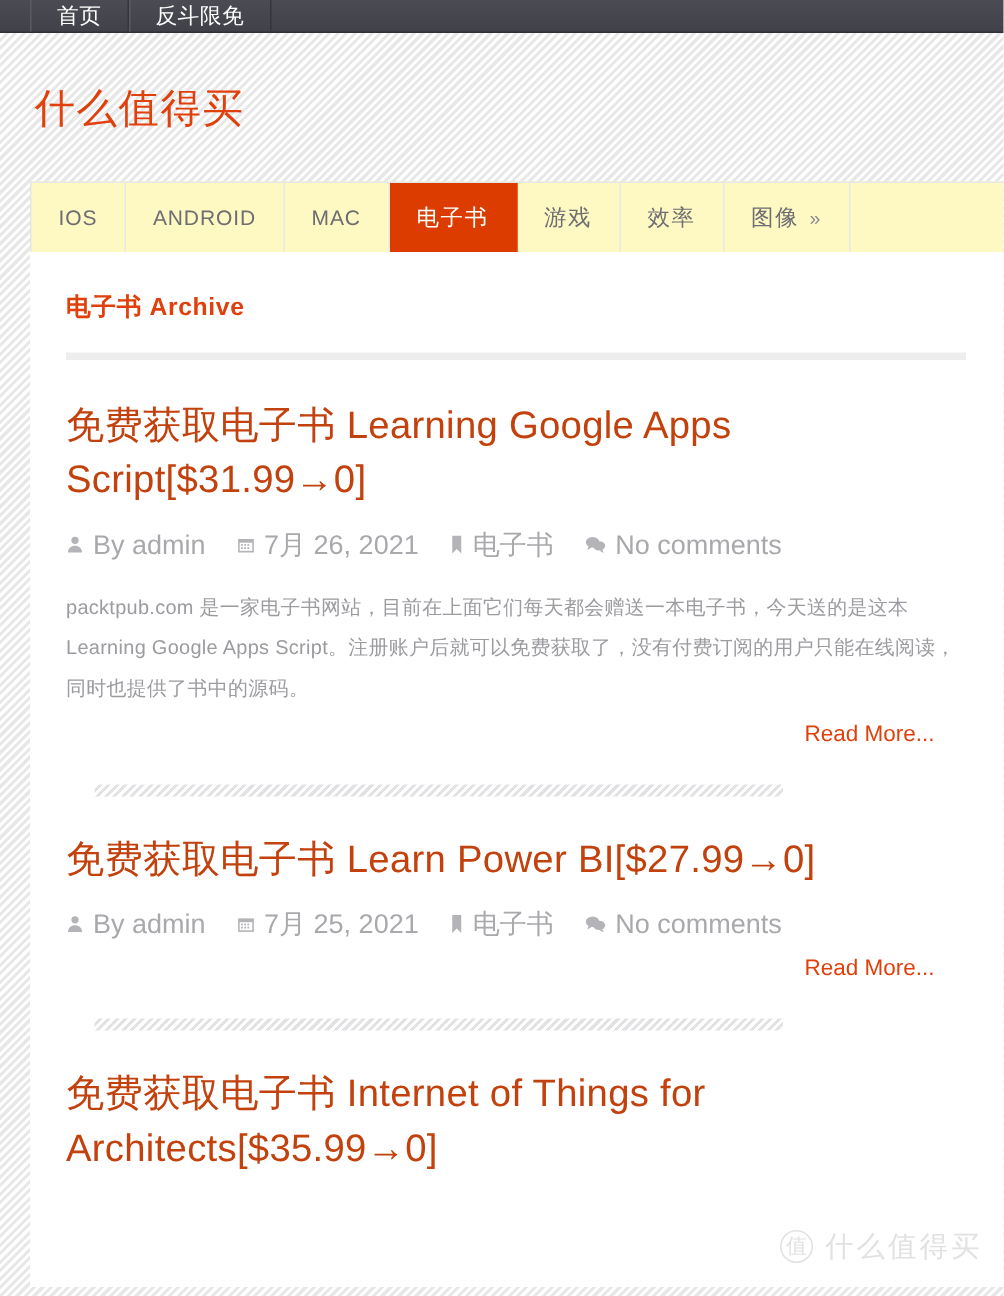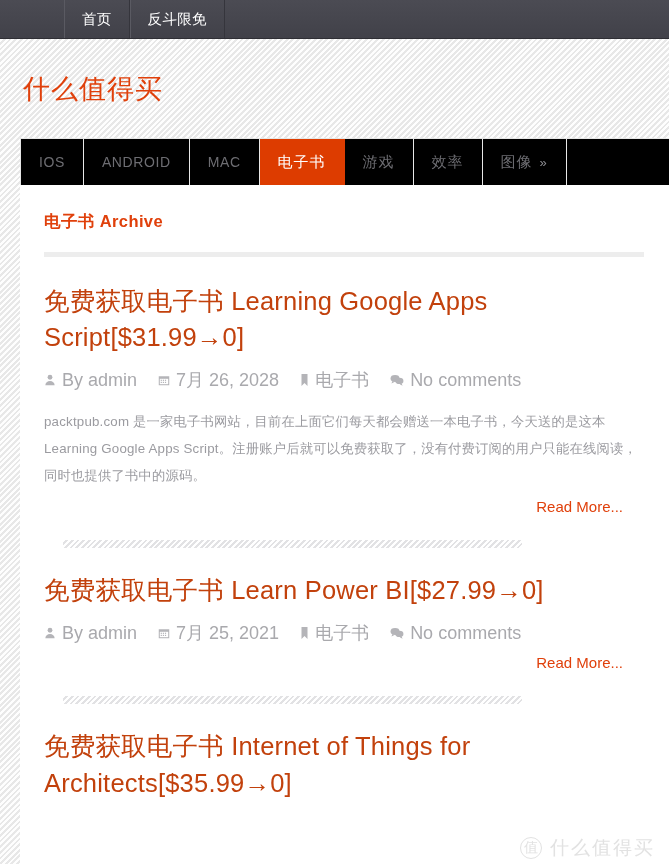--- a/index.html
+++ b/index.html
@@ -18,29 +18,28 @@
       rgba(255,255,255,0.9) 0px,
       rgba(255,255,255,0.9) 2px,
       rgba(223,223,223,0.55) 2px,
       rgba(223,223,223,0.55) 4px
     );
     position: relative;
   }
 
   
   .topbar {
-    height: 39px;
+    height: 22px;
     background: #45454d;
     background-image: linear-gradient(to bottom, #4b4b53 0%, #414149 100%);
     display: flex;
     align-items: stretch;
     border-bottom: 1px solid #2f2f35;
     position: relative;
     z-index: 5;
-    padding-left: 44px;
   }
   .topbar-inner {
     display: flex;
     align-items: stretch;
     margin-left: 20px;
   }
   .topnav-item {
     display: flex;
     align-items: center;
     padding: 0 17px;
@@ -64,21 +63,21 @@
     margin-left: 23px;
     color: #e0400b;
     font-size: 27px;
     font-weight: normal;
     letter-spacing: 1px;
   }
 
   
   .tabwrap {
     margin: 0 0 0 20px;
-    background: #000000;
+    background: #fef9c3;
     border-top: 1px solid #e6e6e6;
     border-left: 1px solid #e6e6e6;
     height: 47px;
     display: flex;
     align-items: stretch;
     overflow: hidden;
     position: relative;
   }
   .tab {
     display: flex;
@@ -267,21 +266,21 @@
               <path d="M1 3h14v12H1z"></path>
               <rect x="2.4" y="6.4" width="11.2" height="7.2" fill="#fff"></rect>
               <rect x="3.6" y="7.6" width="1.6" height="1.6"></rect>
               <rect x="6.4" y="7.6" width="1.6" height="1.6"></rect>
               <rect x="9.2" y="7.6" width="1.6" height="1.6"></rect>
               <rect x="3.6" y="10.4" width="1.6" height="1.6"></rect>
               <rect x="6.4" y="10.4" width="1.6" height="1.6"></rect>
               <rect x="9.2" y="10.4" width="1.6" height="1.6"></rect>
             </svg>
         </span>
-        <span>7月 26, 2028</span>
+        <span>7月 26, 2021</span>
       </span>
       <span class="meta-item">
         <span class="ico">
           <svg width="9" height="12" viewBox="0 0 10 16">
               <path d="M1 0h8v16L5 12 1 16z"></path>
             </svg>
         </span>
         <span>电子书</span>
       </span>
       <span class="meta-item">

